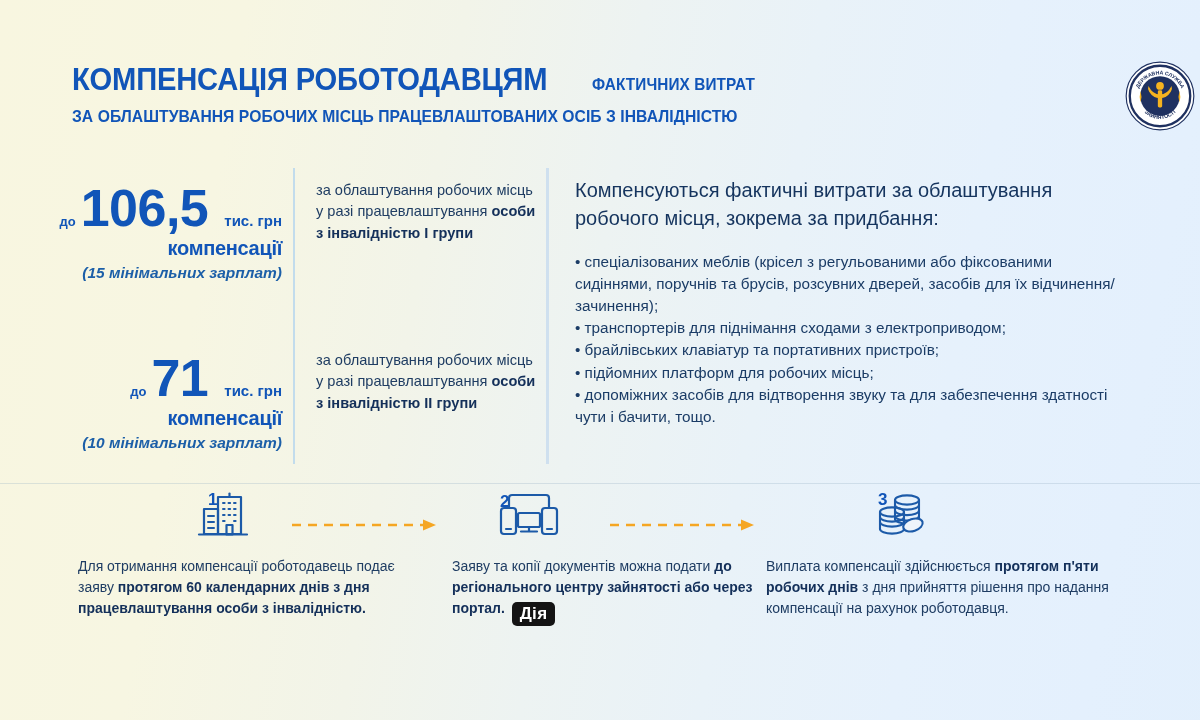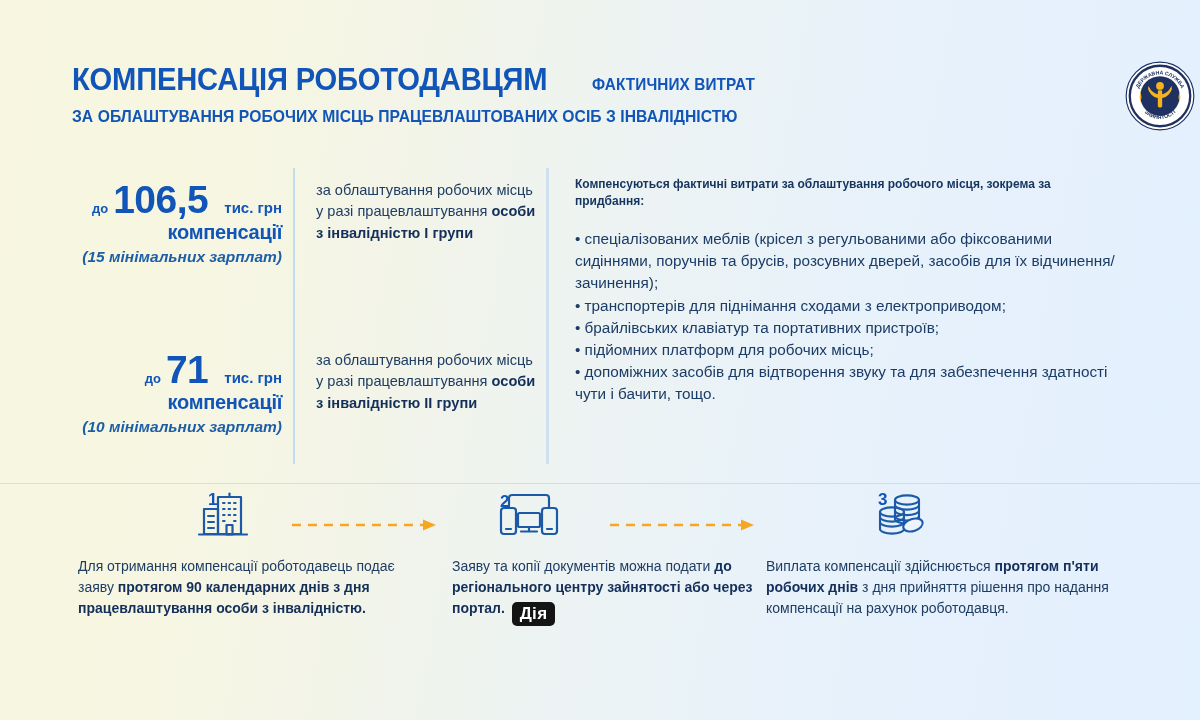--- a/index.html
+++ b/index.html
@@ -109,21 +109,21 @@
     justify-content: flex-end;
     color: #1155b8;
     white-space: nowrap;
   }
   .amt-pre {
     font-size: 13px;
     font-weight: bold;
     margin-right: 5px;
   }
   .amt-num {
-    font-size: 39px;
+    font-size: 52px;
     font-weight: bold;
     letter-spacing: -0.5px;
   }
   .amt-unit {
     font-size: 15px;
     font-weight: bold;
     margin-left: 16px;
   }
   .amt-word {
     margin-top: -1px;
@@ -152,22 +152,22 @@
   .desc-block b { font-weight: bold; color: #14305a; }
 
   
   #right-col {
     position: absolute;
     left: 575px;
     top: 176px;
     width: 540px;
   }
   #right-heading {
-    font-size: 12px;
-    font-weight: bold;
+    font-size: 20px;
+    font-weight: normal;
     line-height: 1.42;
     color: #15345e;
   }
   #right-list {
     margin-top: 18px;
     font-size: 15.3px;
     line-height: 1.45;
     color: #1b3c66;
   }
   #right-list .li {
@@ -327,21 +327,21 @@
       <rect x="30.5" y="33" width="6" height="9.5"></rect>
     </svg>
   </div>
   <div class="arrow" id="arrow-1">
     <svg width="148" height="14" viewBox="0 0 148 14">
       <line x1="0" y1="7" x2="131" y2="7" stroke="#f5a623" stroke-width="2.6" stroke-dasharray="9 7" stroke-linecap="butt"></line>
       <polygon points="131,1.5 144,7 131,12.5" fill="#f5a623"></polygon>
     </svg>
   </div>
   <div class="step-text" id="step-text-1">
-    <span>Для отримання компенсації роботодавець подає заяву </span><b>протягом 90 календарних днів з дня працевлаштування особи з інвалідністю.</b>
+    <span>Для отримання компенсації роботодавець подає заяву </span><b>протягом 60 календарних днів з дня працевлаштування особи з інвалідністю.</b>
   </div>
 
   <div class="step-num" id="step-num-2">2</div>
   <div class="step-icon-wrap" id="step-icon-2">
     <svg width="62" height="46" viewBox="0 0 62 46" fill="none" stroke="#1c5aa8" stroke-width="2.2" stroke-linejoin="round" stroke-linecap="round">
       <path d="M11 16 L11 6 a3 3 0 0 1 3 -3 L48 3 a3 3 0 0 1 3 3 L51 16"></path>
       <rect x="3" y="16" width="15" height="26" rx="3"></rect>
       <line x1="8" y1="37" x2="13" y2="37"></line>
       <rect x="44" y="16" width="15" height="26" rx="3"></rect>
       <line x1="49" y1="37" x2="54" y2="37"></line>

